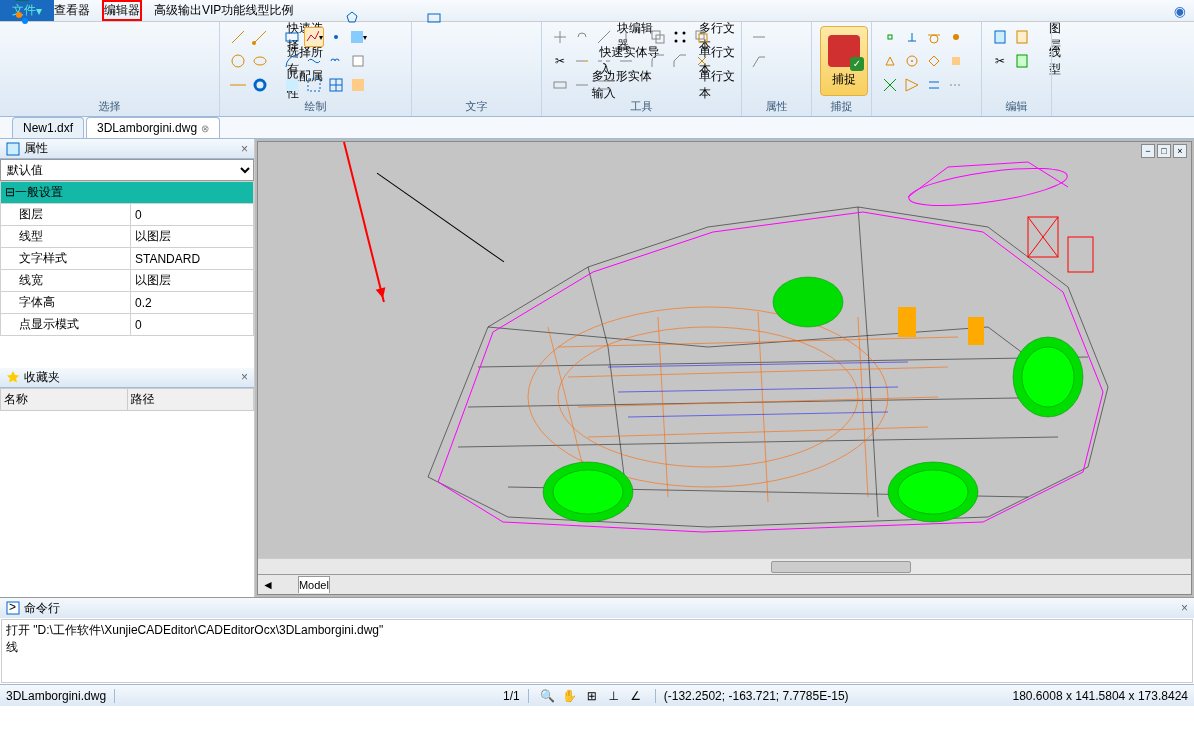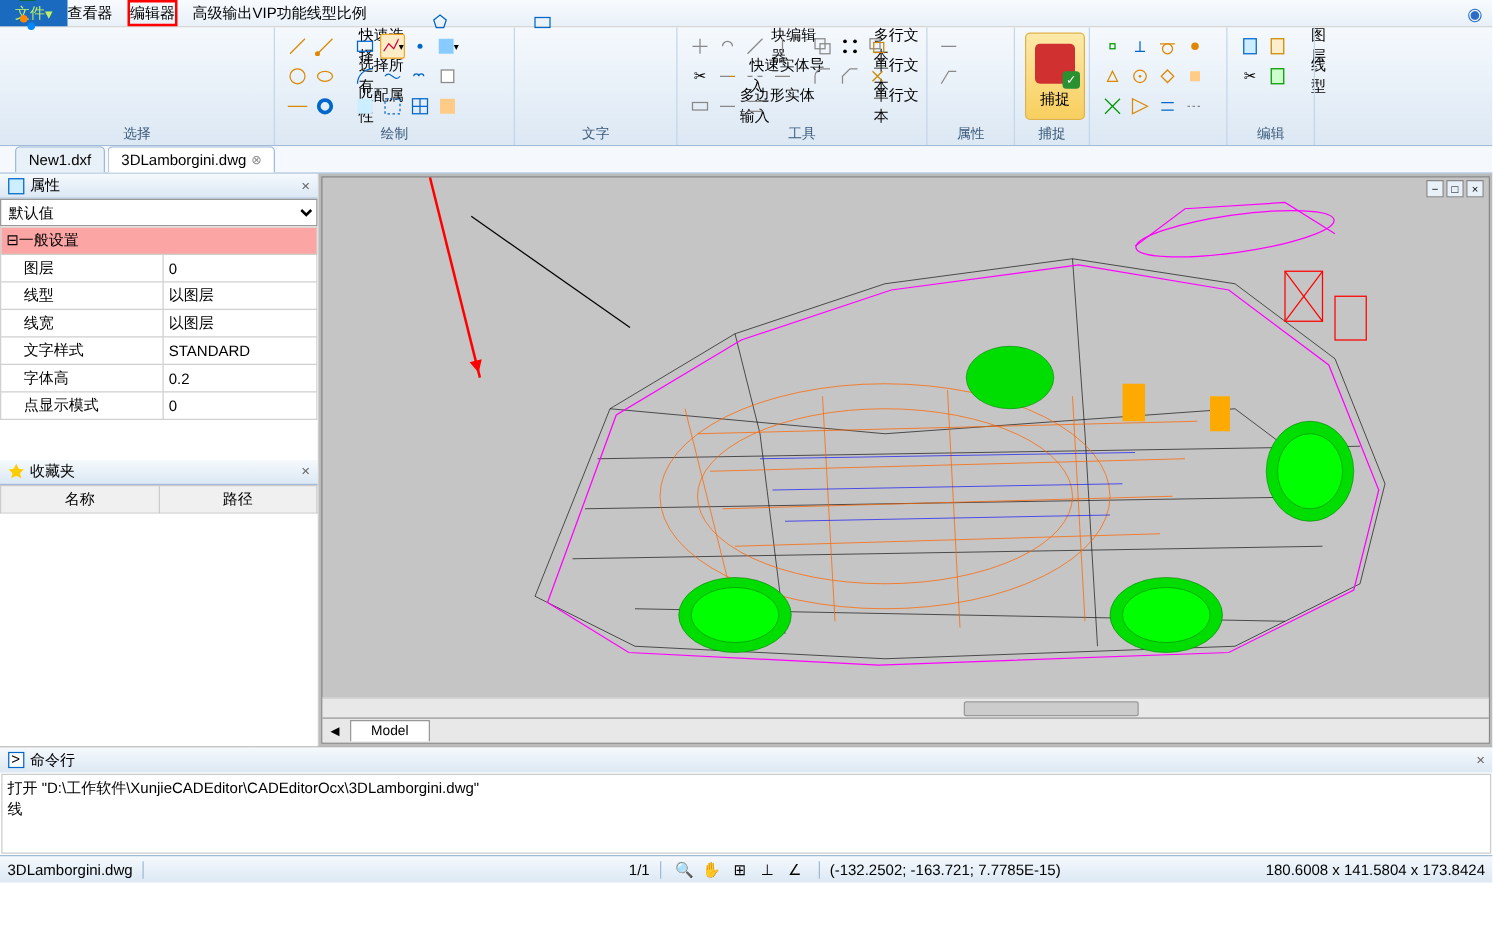--- a/index.html
+++ b/index.html
@@ -1,18 +1,18 @@
 <!DOCTYPE html>
 <html><head>
 <meta charset="utf-8">
 <style>
 *{margin:0;padding:0;box-sizing:border-box;font-family:"Microsoft YaHei","SimSun",sans-serif;font-size:12px}
 body{background:#fff;overflow:hidden;width:1194px;height:750px}
 .menubar{height:22px;background:linear-gradient(#f8fbfe,#e8f0f8);display:flex;align-items:center;border-bottom:1px solid #ccc}
-.file-btn{background:#1a6ac0;color:#bef264;padding:2px 12px;height:100%;display:flex;align-items:center;cursor:pointer}
+.file-btn{background:#1a6ac0;color:#5eead4;padding:2px 12px;height:100%;display:flex;align-items:center;cursor:pointer}
 .menu-item{padding:0 0;cursor:pointer;height:100%;display:flex;align-items:center}
 .menu-item.highlighted{border:2px solid red;margin:-1px 12px}
 .help-icon{margin-left:auto;margin-right:8px;color:#2a6dc8;cursor:pointer;font-size:14px}
 .ribbon{height:95px;background:linear-gradient(#f5f9fd,#dce8f4);border-bottom:1px solid #a0bad8;display:flex}
 .ribbon-group{border-right:1px solid #c5d6e8;padding:4px 8px;display:flex;flex-direction:column;position:relative}
 .ribbon-group-label{position:absolute;bottom:2px;left:0;right:0;text-align:center;color:#3a5a7a;font-size:11px}
 .rg-rows{display:flex;flex-direction:column;gap:2px;height:72px}
 .rg-row{display:flex;align-items:center;gap:2px;height:22px}
 .ricon{width:20px;height:20px;display:inline-flex;align-items:center;justify-content:center;cursor:pointer;border:1px solid transparent;border-radius:2px}
 .ricon.highlighted{border:1px solid #f5a623;background:#fdecc6}
@@ -28,34 +28,34 @@
 .close-x{color:#888;font-size:10px}
 .main-area{display:flex;height:458px}
 .left-panel{width:255px;display:flex;flex-direction:column;border-right:1px solid #ccc}
 .panel-header{background:linear-gradient(#f5f9fd,#dce8f4);padding:2px 6px;display:flex;align-items:center;gap:4px;border-bottom:1px solid #a0bad8;height:20px}
 .panel-header .ph-icon{width:14px;height:14px}
 .panel-close{margin-left:auto;cursor:pointer;color:#666}
 .props-dropdown{width:100%;padding:2px;border:1px solid #999;background:#fff}
 .props-table{width:100%;border-collapse:collapse;font-size:11px}
 .props-table td{border:1px solid #d0d0d0;padding:2px 4px;height:20px}
 .props-table .prop-key{width:130px;padding-left:18px}
-.props-table .section-row td{background:#fca5a5;font-weight:normal;padding-left:4px}
+.props-table .section-row td{background:#14b8a6;font-weight:normal;padding-left:4px}
 .props-scroll{flex:1;overflow-y:auto;background:#fff;position:relative;min-height:0}
 .fav-table{width:100%;border-collapse:collapse}
-.fav-table th{text-align:center;padding:2px 3px;background:#f0f0f0;border:1px solid #ccc;font-weight:normal}
+.fav-table th{text-align:left;padding:2px 3px;background:#f0f0f0;border:1px solid #ccc;font-weight:normal}
 .fav-content{flex:1;background:#fff}
 .viewport{flex:1;background:#bbb;position:relative;overflow:hidden}
 .viewport-inner{position:absolute;inset:2px;background:#c5c5c5;border:1px solid #888}
 .vp-controls{position:absolute;top:2px;right:4px;display:flex;gap:2px}
 .vp-ctl{width:14px;height:14px;background:#e8f0f8;border:1px solid #888;cursor:pointer;font-size:9px;display:flex;align-items:center;justify-content:center}
 .arrow-annotation{position:absolute;top:0;left:85px;width:2px;height:165px;background:red;transform-origin:top;transform:rotate(-14deg)}
 .arrow-annotation::after{content:"";position:absolute;bottom:-1px;left:-4px;border:5px solid transparent;border-top:10px solid red}
 .car-svg{position:absolute;top:5px;left:50px;width:900px;height:410px}
 .model-tab-bar{position:absolute;bottom:0;left:0;right:0;height:20px;background:#e8e8e8;display:flex;align-items:center;border-top:1px solid #999}
-.model-tab{padding:2px 16px;background:#fff;border:1px solid #999;border-bottom:none;margin-left:2px;cursor:pointer;font-size:11px}
+.model-tab{padding:2px 0;background:#fff;border:1px solid #999;border-bottom:none;margin-left:20px;cursor:pointer;font-size:11px}
 .hscroll{position:absolute;bottom:20px;left:0;right:0;height:16px;background:#e8e8e8;border-top:1px solid #ccc}
 .hscroll-thumb{position:absolute;left:55%;width:15%;height:12px;top:2px;background:#ccc;border:1px solid #999;border-radius:2px}
 .cmd-panel{border-top:1px solid #999}
 .cmd-header{background:linear-gradient(#f5f9fd,#dce8f4);padding:2px 6px;display:flex;align-items:center;gap:4px;height:20px}
 .cmd-body{height:64px;background:#fff;padding:2px 4px;border:1px solid #ccc;margin:1px;overflow-y:auto;font-size:11px}
 .prompt-line{padding:4px 6px;font-size:12px;background:#fff;border-top:1px solid #ccc}
 .prompt-line a{color:#0050c8;text-decoration:none;cursor:pointer}
 .status-bar{height:22px;background:linear-gradient(#f5f9fd,#dce8f4);display:flex;align-items:center;padding:0 6px;border-top:1px solid #a0bad8}
 .status-divider{width:1px;height:14px;background:#a0bad8;margin:0 8px}
 .status-icon{width:18px;height:18px;margin:0 2px;cursor:pointer;display:inline-flex;align-items:center;justify-content:center}
@@ -539,26 +539,26 @@
             </tr>
         <tr>
               <td class="prop-key">图层</td>
               <td>0</td>
             </tr>
         <tr>
               <td class="prop-key">线型</td>
               <td>以图层</td>
             </tr>
         <tr>
+              <td class="prop-key">文字样式</td>
+              <td>STANDARD</td>
+            </tr>
+        <tr>
               <td class="prop-key">线宽</td>
               <td>以图层</td>
-            </tr>
-        <tr>
-              <td class="prop-key">文字样式</td>
-              <td>STANDARD</td>
             </tr>
         <tr>
               <td class="prop-key">字体高</td>
               <td>0.2</td>
             </tr>
         <tr>
               <td class="prop-key">点显示模式</td>
               <td>0</td>
             </tr>
 

